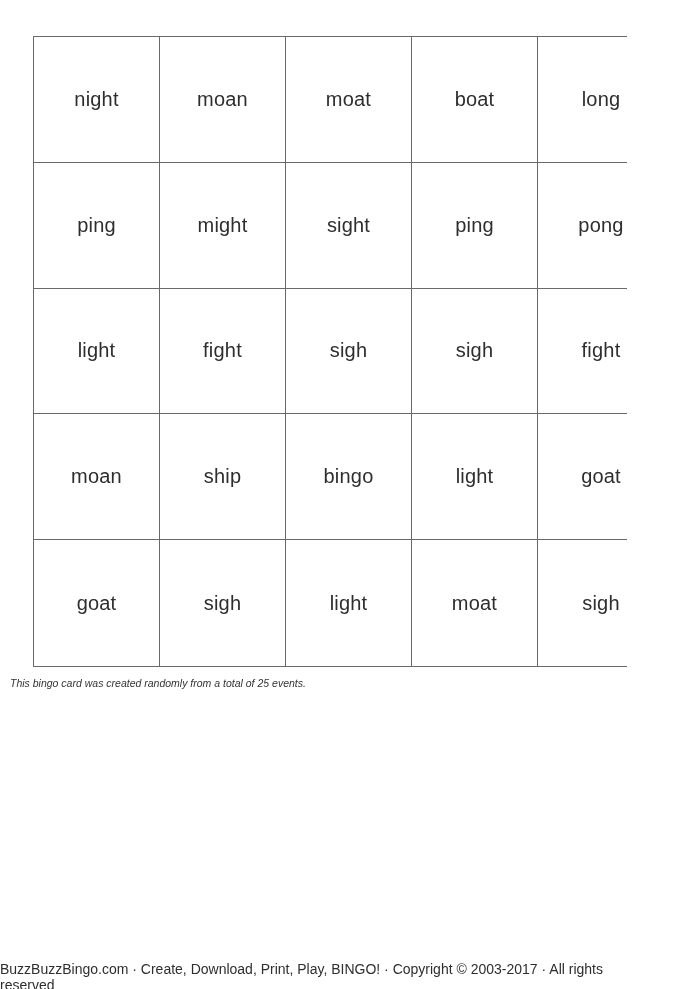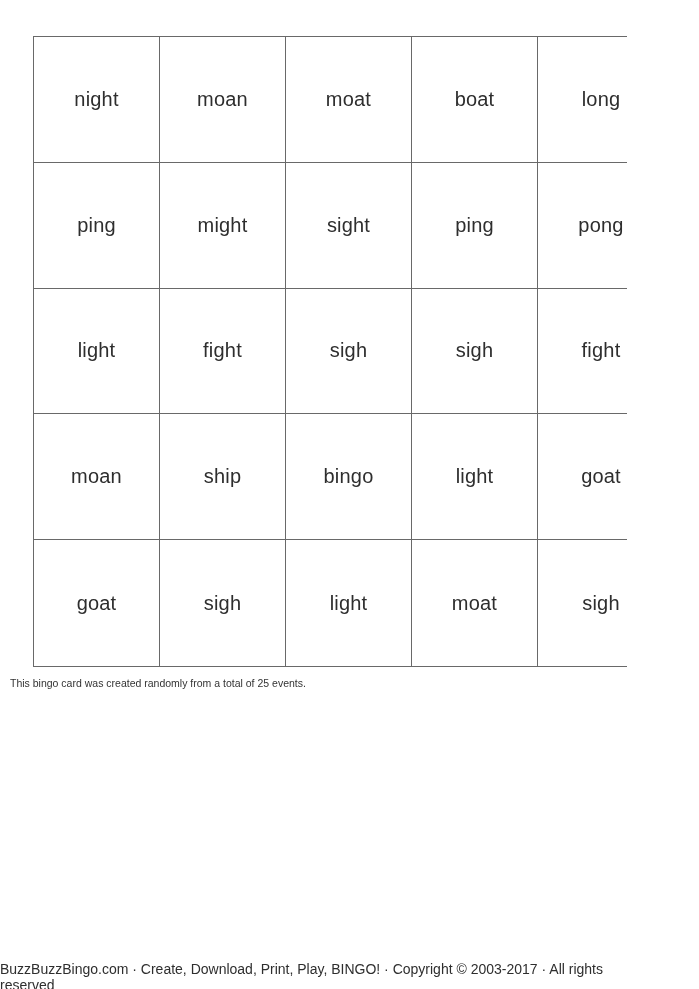--- a/index.html
+++ b/index.html
@@ -42,20 +42,21 @@
   .cell:nth-child(n+21) { border-bottom: none; }
   .notes {
     position: absolute;
     left: 10px;
     top: 676px;
     right: 8px;
     font-size: 10.5px;
     line-height: 15px;
     color: var(--note-text, #333333);
     white-space: nowrap;
+    font-style: italic;
   }
   .footer {
     position: absolute;
     left: 0;
     top: 961px;
     width: 100%;
     text-align: left;
     font-size: 14px;
     color: var(--cell-text, #2e2e2e);
   }

